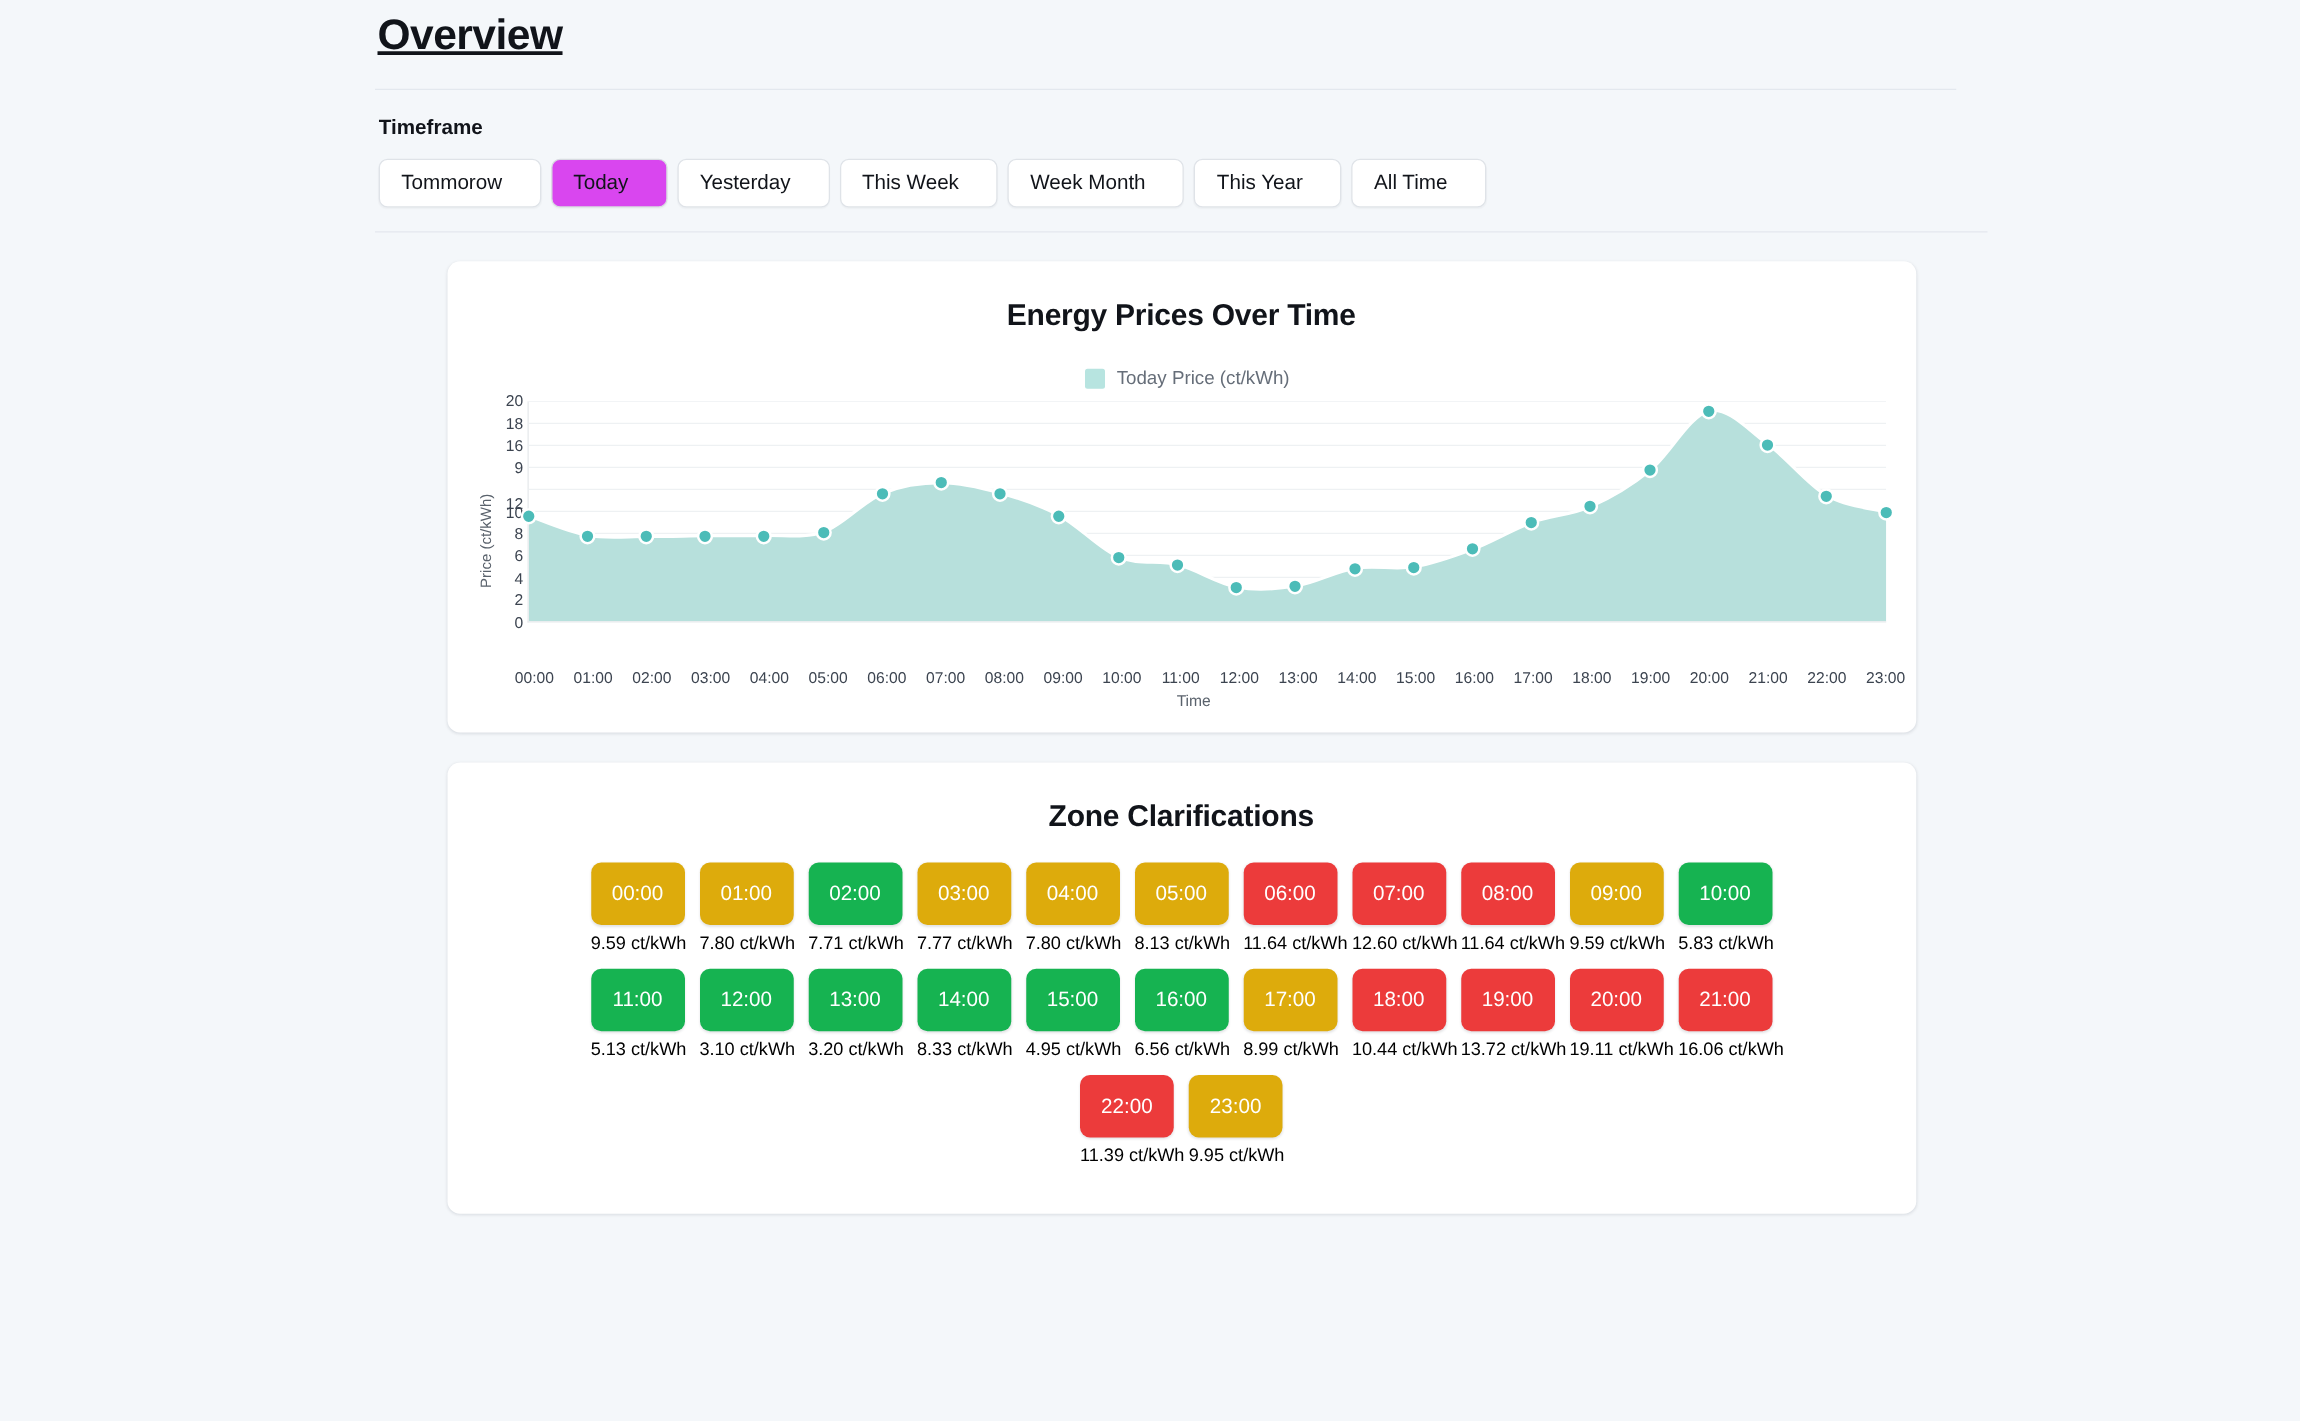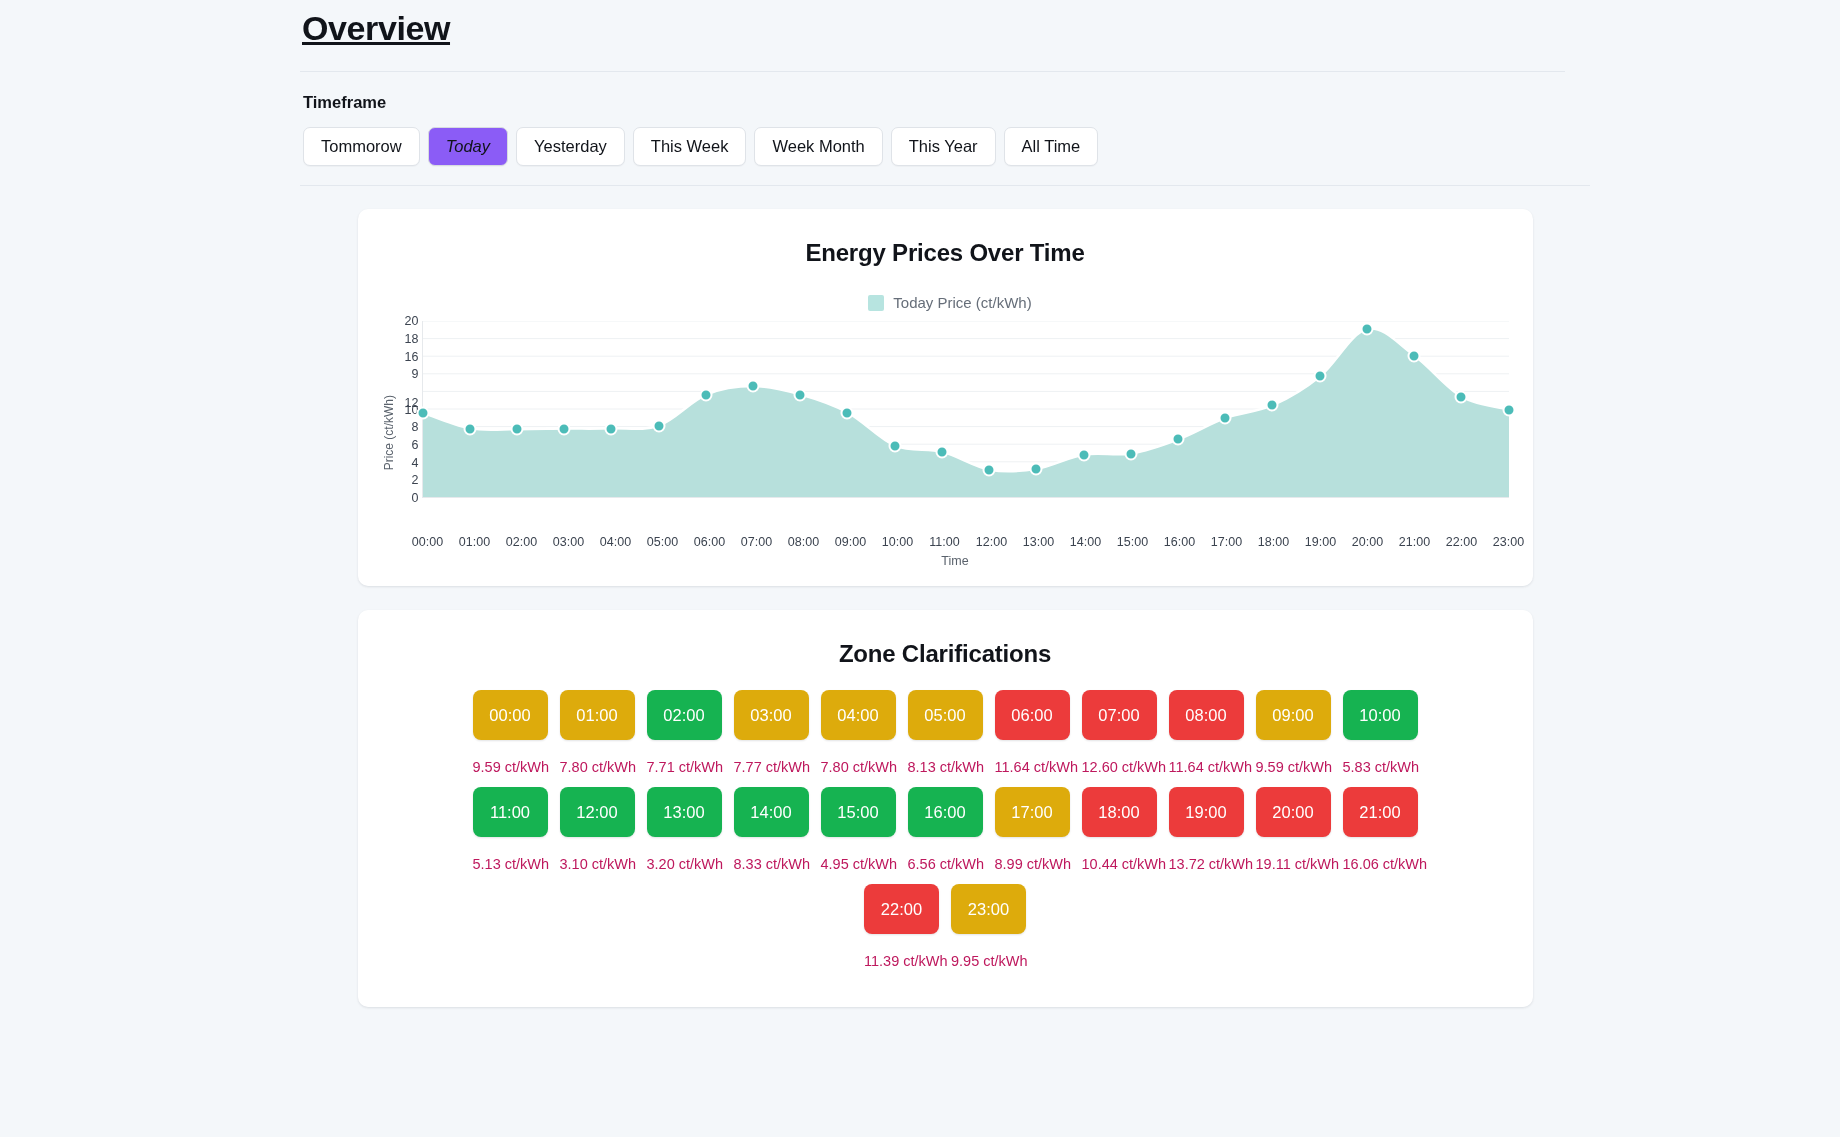--- a/index.html
+++ b/index.html
@@ -39,30 +39,30 @@
     color: #11141a;
     margin-bottom: 15px;
   }
 
   .timeframe-buttons { display: flex; gap: 8px; }
 
   .tf-btn {
     background: #ffffff;
     border: 1px solid #dfe3e8;
     border-radius: 7px;
-    padding: 9px 17px 10px 17px;
+    padding: 9px 30px 10px 17px;
     font-size: 16.5px;
     font-family: "Liberation Sans", sans-serif;
     color: #11141a;
     font-weight: 400;
     cursor: pointer;
     line-height: 1.1;
     box-shadow: 0 1px 1px rgba(16,24,40,0.03);
   }
-  .tf-btn.active { background: #8b5cf6; border-color: #d7dbe0; font-style: italic; }
+  .tf-btn.active { background: #d946ef; border-color: #d7dbe0; }
 
   .divider-bottom {
     margin: 19px 0 0 0;
     border: 0;
     border-top: 1px solid #e3e8ee;
     width: 1290px;
   }
 
   .card {
     background: #ffffff;
@@ -175,23 +175,23 @@
     color: #ffffff;
     font-size: 16.5px;
     font-weight: 500;
     box-shadow: 0 1px 2px rgba(16,24,40,0.12);
     cursor: pointer;
   }
   .zone-badge.green  { background: #16b351; }
   .zone-badge.yellow { background: #ddab0c; }
   .zone-badge.red    { background: #ec3b3b; }
   .zone-price {
-    margin-top: 19px;
+    margin-top: 7px;
     font-size: 14.5px;
-    color: #be185d;
+    color: #000000;
     white-space: nowrap;
     text-align: right;
   }
 </style>
 </head>
 <body>
 
 <div class="page">
 
   <h1 class="page-title">Overview</h1>

